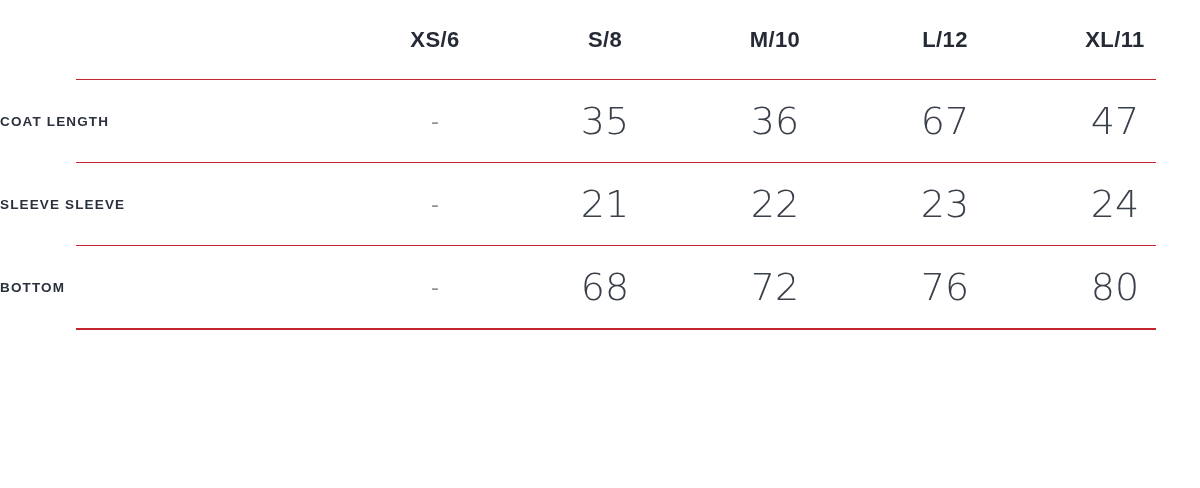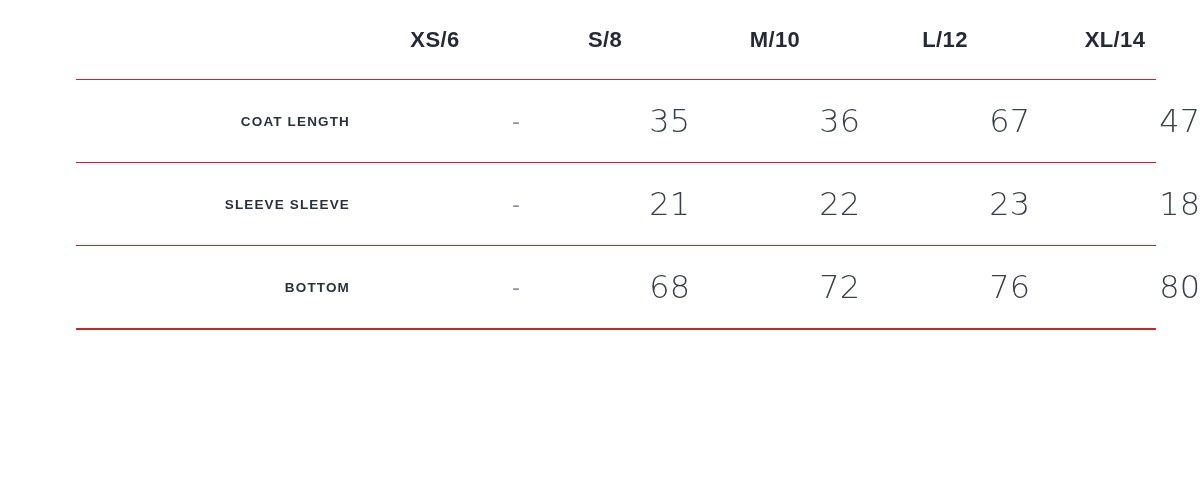--- a/index.html
+++ b/index.html
@@ -62,21 +62,20 @@
   }
 
   
   tbody tr.measure-row td {
     height: 82px;
     padding: 0;
     margin: 0;
     vertical-align: middle;
     border-top: 1.5px solid #c4252f;
     background: #ffffff;
-    text-align: right;
   }
 
   
   tbody tr.measure-row td:first-child {
     position: relative;
     border-top-color: transparent;
   }
   tbody tr.measure-row td:first-child::before {
     content: "";
     position: absolute;
@@ -123,21 +122,21 @@
     font-weight: 600;
     letter-spacing: 1.15px;
     color: #2b313c;
     text-align: left;
     white-space: nowrap;
   }
 
   td.cell-value {
     text-align: center;
     font-family: "DejaVu Sans", "Liberation Sans", sans-serif;
-    font-size: 32px;
+    font-size: 38px;
     font-weight: 300;
     color: #3a4049;
     white-space: nowrap;
   }
 
   td.cell-value.is-empty {
     font-size: 22px;
     color: #8b9099;
     font-weight: 400;
   }
@@ -157,21 +156,21 @@
       <col class="c-size">
     </colgroup>
 
     <thead>
       <tr class="header-row">
         <th class="header-blank"></th>
         <th class="header-size">XS/6</th>
         <th class="header-size">S/8</th>
         <th class="header-size">M/10</th>
         <th class="header-size">L/12</th>
-        <th class="header-size">XL/14</th>
+        <th class="header-size">XL/11</th>
       </tr>
     </thead>
 
     <tbody>
 
       <tr class="measure-row">
         <td class="row-label">COAT LENGTH</td>
         <td class="cell-value is-empty">-</td>
         <td class="cell-value">35</td>
         <td class="cell-value">36</td>
@@ -179,21 +178,21 @@
         <td class="cell-value">47</td>
       </tr>
 
 
       <tr class="measure-row">
         <td class="row-label">SLEEVE SLEEVE</td>
         <td class="cell-value is-empty">-</td>
         <td class="cell-value">21</td>
         <td class="cell-value">22</td>
         <td class="cell-value">23</td>
-        <td class="cell-value">18</td>
+        <td class="cell-value">24</td>
       </tr>
 
 
       <tr class="measure-row">
         <td class="row-label">BOTTOM</td>
         <td class="cell-value is-empty">-</td>
         <td class="cell-value">68</td>
         <td class="cell-value">72</td>
         <td class="cell-value">76</td>
         <td class="cell-value">80</td>

